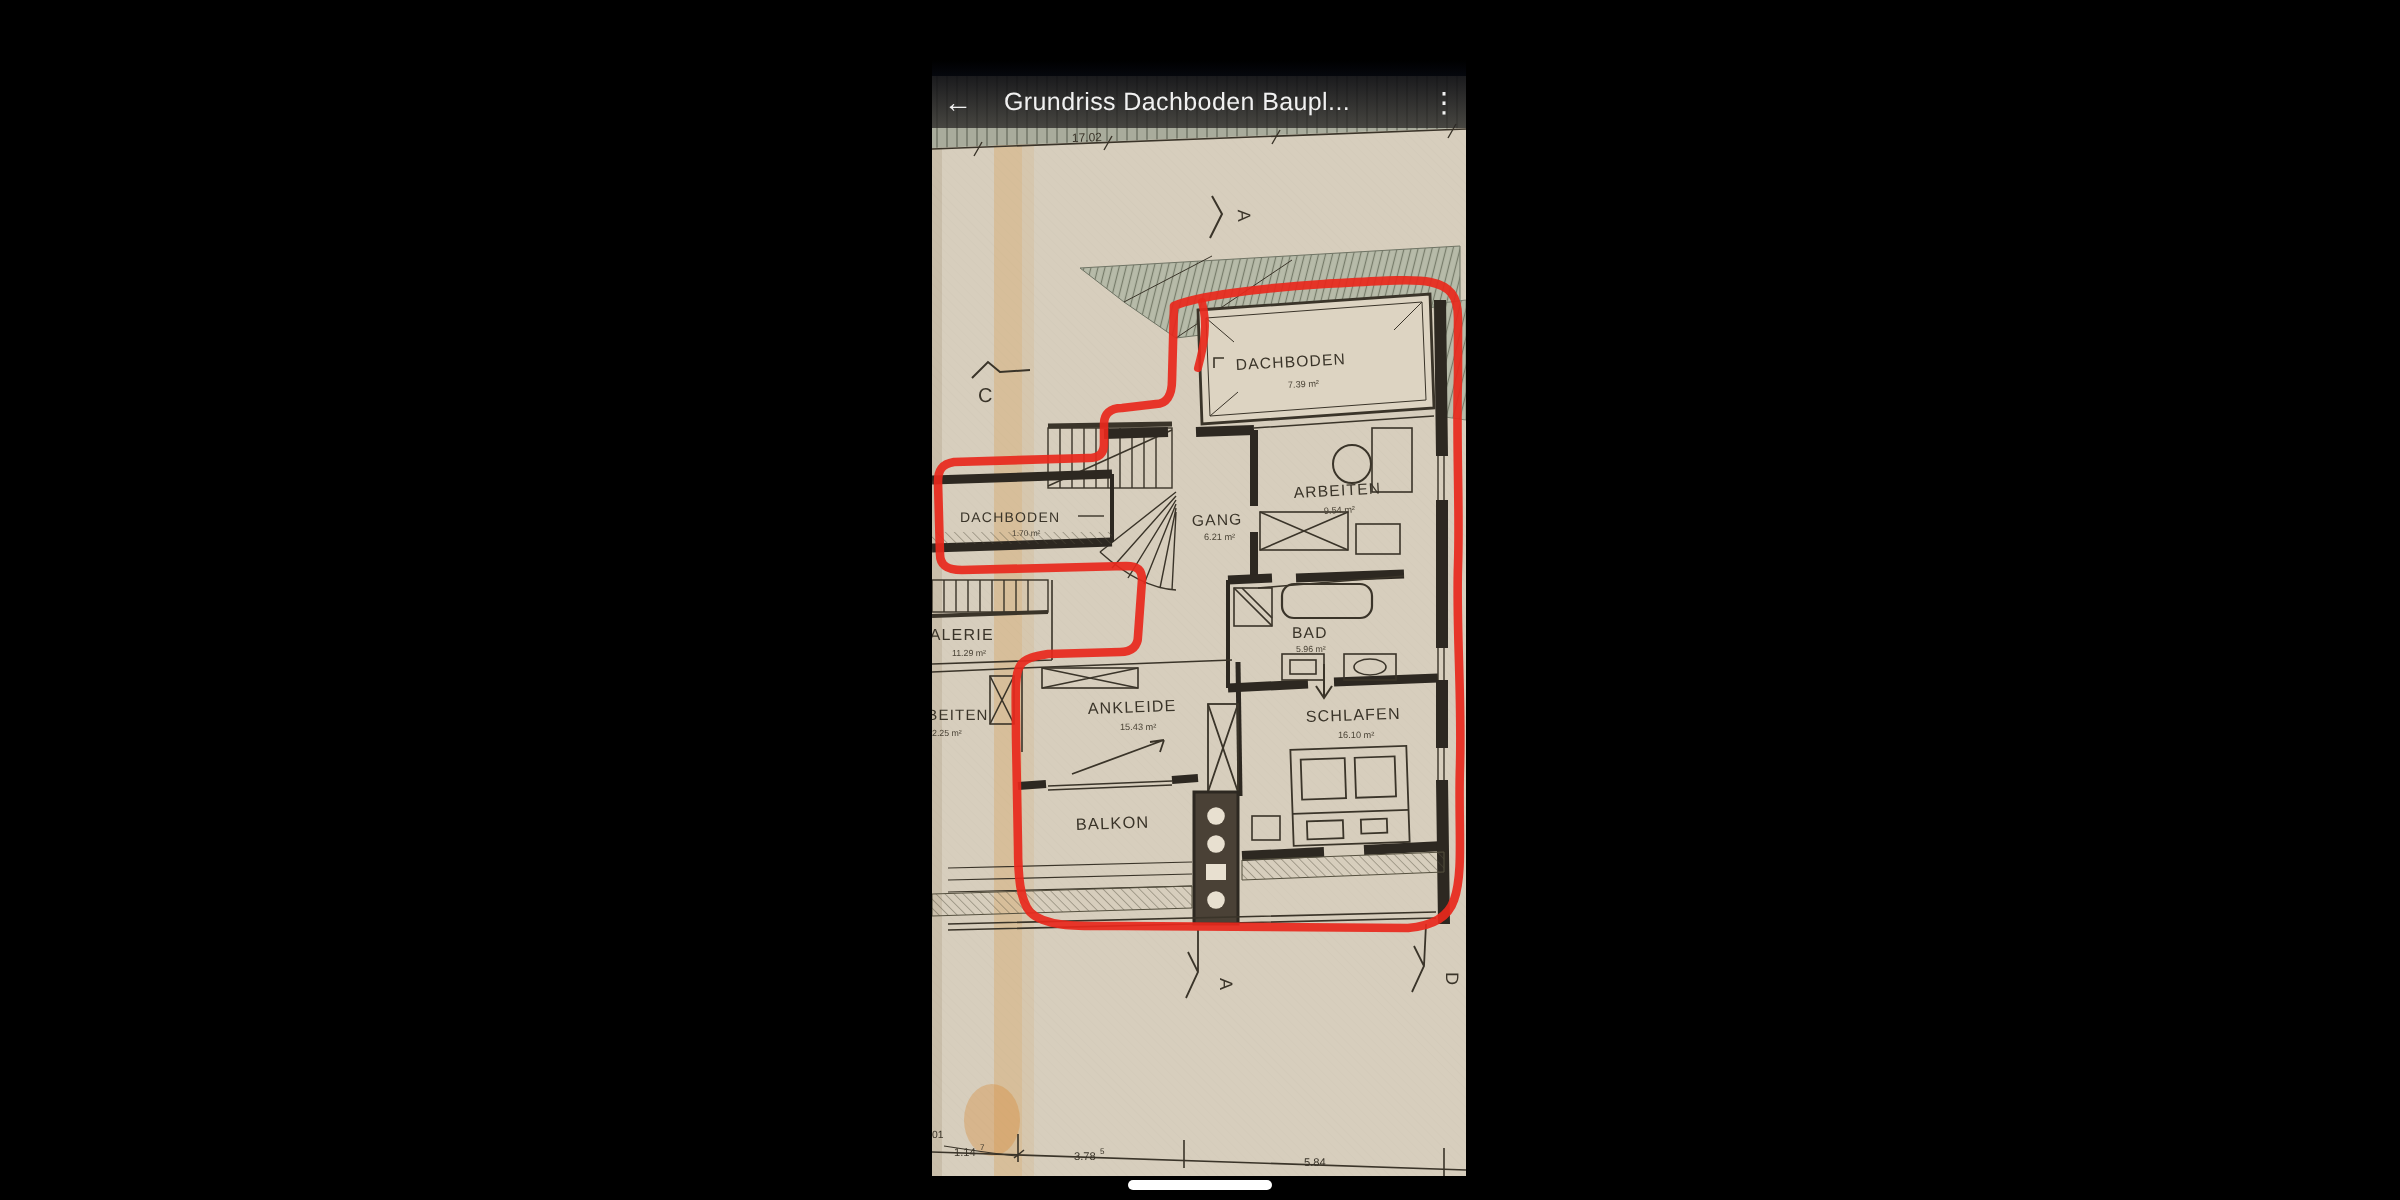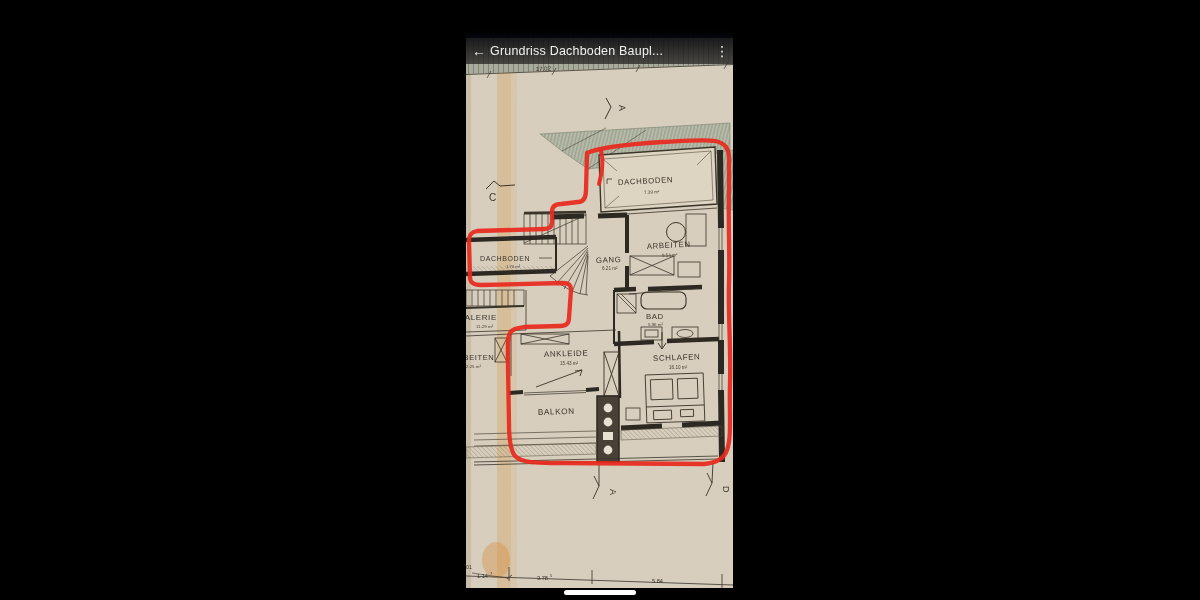--- a/index.html
+++ b/index.html
@@ -7,21 +7,21 @@
        font-family:"Liberation Sans",sans-serif;}
   .phone-column{position:absolute;left:466px;top:0;width:267px;height:600px;
        background:#000;overflow:hidden;}
   .plan-wrap{position:absolute;left:0;top:38px;width:267px;height:550px;overflow:hidden;}
   .plan-wrap svg{display:block;}
   .app-bar{position:absolute;left:0;top:38px;width:267px;height:26px;
        background:linear-gradient(180deg,rgba(14,14,18,.92),rgba(44,42,40,.78));
        display:flex;align-items:center;color:#f1f1f1;z-index:5;box-sizing:border-box;
        padding:0 6px;}
   .back-btn{width:18px;font-size:14px;line-height:1;cursor:pointer;flex:0 0 auto;}
-  .bar-title{font-size:12.5px;flex:1 1 auto;white-space:nowrap;
+  .bar-title{font-size:12.5px;margin-left:12px;flex:1 1 auto;white-space:nowrap;
        overflow:hidden;letter-spacing:.2px;}
   .menu-btn{width:12px;text-align:center;font-size:14px;cursor:pointer;flex:0 0 auto;}
   .statusbar-shade{position:absolute;left:0;top:0;width:267px;height:38px;
        background:linear-gradient(180deg,#000 0 30px,#05070d 38px);z-index:6;}
   .home-pill{position:absolute;left:98px;bottom:5px;width:72px;height:5px;
        border-radius:2.5px;background:#fff;z-index:7;}
   text{font-family:"Liberation Sans",sans-serif;}
   .room-name{fill:#3a3429;letter-spacing:.6px;}
   .room-area{fill:#4a4336;}
   .dim-text{fill:#3a3429;}

